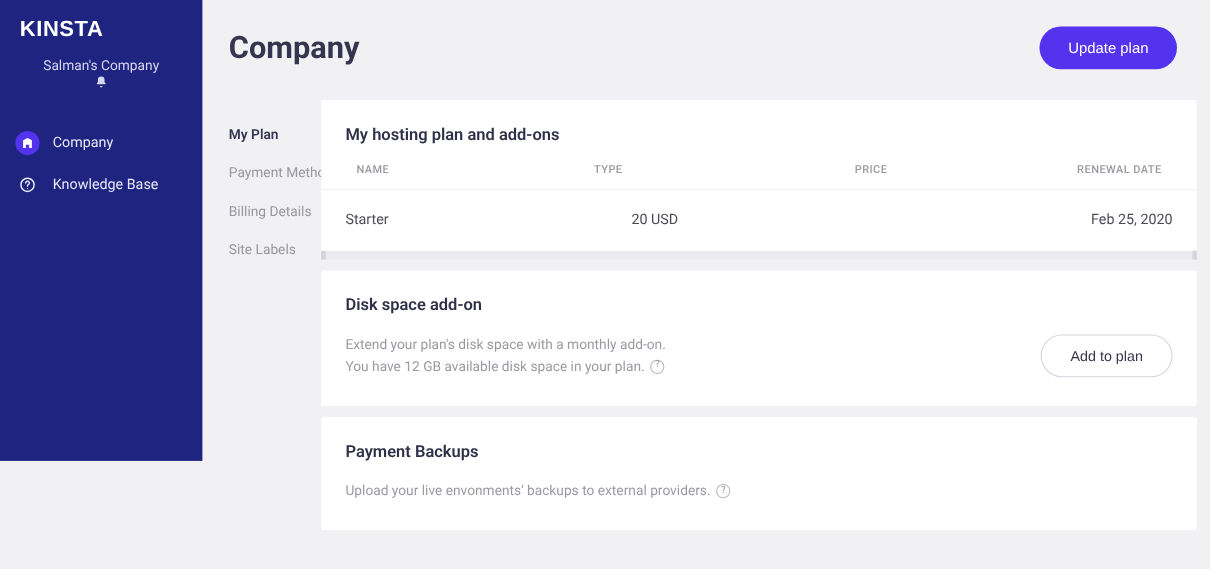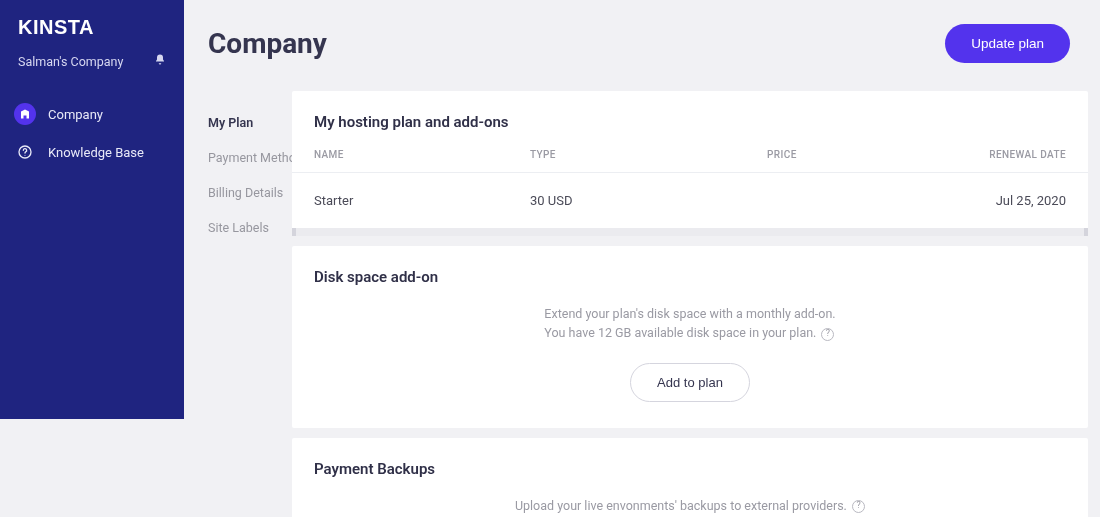--- a/index.html
+++ b/index.html
@@ -2,21 +2,21 @@
 <html><head>
 <meta charset="utf-8">
 <style>
 * { margin: 0; padding: 0; box-sizing: border-box; }
 body { font-family: -apple-system, BlinkMacSystemFont, "Segoe UI", Roboto, Helvetica, Arial, sans-serif; background: #f1f1f4; width: 1100px; height: 517px; overflow: hidden; }
 .app { display: flex; height: 419px; }
 
 
 .sidebar { width: 184px; background: #1f2480; color: #fff; display: flex; flex-direction: column; padding-top: 10px; }
 .logo { font-size: 20px; font-weight: 700; letter-spacing: 0.5px; padding: 6px 18px 10px; font-family: Arial, sans-serif; }
-.company-row { display: flex; align-items: center; justify-content: space-between; padding: 4px 18px 18px; font-size: 12.5px; color: #d6d7f0; }
+.company-row { display: flex; align-items: center; justify-content: space-between; padding: 4px 18px 18px; font-size: 12.5px; color: #d6d7f0; flex-direction: column; }
 .bell { font-size: 13px; color: #d6d7f0; }
 .nav { padding-top: 8px; }
 .nav-item { display: flex; align-items: center; gap: 12px; padding: 8px 14px; font-size: 13px; color: #e8e9f7; cursor: pointer; }
 .nav-icon { width: 22px; height: 22px; display: flex; align-items: center; justify-content: center; }
 .nav-icon.circle { background: #5333ed; border-radius: 50%; }
 .nav-icon svg { display: block; }
 
 
 .main { flex: 1; display: flex; flex-direction: column; }
 .header { display: flex; align-items: center; justify-content: space-between; padding: 24px 30px 28px 24px; }
@@ -25,30 +25,30 @@
 
 
 .content-row { display: flex; gap: 0; padding: 0 12px 0 0; }
 .subnav { width: 108px; padding: 14px 0 0 24px; }
 .subnav-item { display: block; font-size: 12.5px; color: #97979f; padding: 10px 0; cursor: pointer; white-space: nowrap; }
 .subnav-item.active { color: #35354f; font-weight: 600; }
 
 .panel-column { flex: 1; display: flex; flex-direction: column; gap: 10px; }
 .panel { background: #fff; border-radius: 2px; }
 .panel-header { padding: 22px 22px 18px; font-size: 15px; font-weight: 600; color: #303048; }
-.table-head { display: flex; padding: 0 22px 12px; border-bottom: 1px solid #eceef2; }
+.table-head { display: flex; padding: 0 32px 12px; border-bottom: 1px solid #eceef2; }
 .th { font-size: 10px; letter-spacing: 0.4px; color: #9a9aa3; font-weight: 500; text-transform: uppercase; }
 .col-name { flex: 0 0 216px; }
 .col-type { flex: 0 0 237px; }
 .col-price { flex: 1; }
 .col-date { flex: 0 0 120px; text-align: right; }
-.table-row { display: flex; padding: 20px 22px; font-size: 13px; color: #4b4b58; }
+.table-row { display: flex; padding: 20px 22px; font-size: 13px; color: #4b4b58; gap: 44px; }
 .table-row .col-date { color: #4b4b58; }
 
-.section-body { padding: 0 22px 26px; display: flex; align-items: center; justify-content: space-between; gap: 20px; flex-direction: column; }
+.section-body { padding: 0 22px 26px; display: flex; align-items: center; justify-content: space-between; gap: 20px; }
 .section-desc { font-size: 12.5px; color: #9a9aa3; line-height: 1.55; }
 .help-circle { display: inline-flex; width: 13px; height: 13px; border: 1px solid #b9b9c1; border-radius: 50%; align-items: center; justify-content: center; font-size: 9px; color: #9a9aa3; margin-left: 2px; vertical-align: middle; }
 .btn-outline { background: #fff; border: 1px solid #d5d5de; border-radius: 999px; padding: 11px 26px; font-size: 13px; color: #35354f; cursor: pointer; white-space: nowrap; }
 
 .spacer-bar { height: 8px; background: #ebebef; position: relative; }
 .spacer-bar::before, .spacer-bar::after { content:""; position:absolute; top:0; width:4px; height:8px; background:#d4d4dc; }
 .spacer-bar::before { left:0; }
 .spacer-bar::after { right:0; }
 </style>
 </head>
@@ -105,22 +105,22 @@
         <div class="panel">
           <div class="panel-header">My hosting plan and add-ons</div>
           <div class="table-head">
             <div class="th col-name">NAME</div>
             <div class="th col-type">TYPE</div>
             <div class="th col-price">PRICE</div>
             <div class="th col-date">RENEWAL DATE</div>
           </div>
           <div class="table-row">
             <div class="col-name">Starter</div>
-            <div class="col-price">30 USD</div>
-            <div class="col-date">Jul 25, 2020</div>
+            <div class="col-price">20 USD</div>
+            <div class="col-date">Feb 25, 2020</div>
           </div>
           <div class="spacer-bar"></div>
         </div>
 
         <div class="panel">
           <div class="panel-header">Disk space add-on</div>
           <div class="section-body">
             <div class="section-desc">
               <span>Extend your plan's disk space with a monthly add-on.</span><br>
               <span>You have 12 GB available disk space in your plan.</span>

